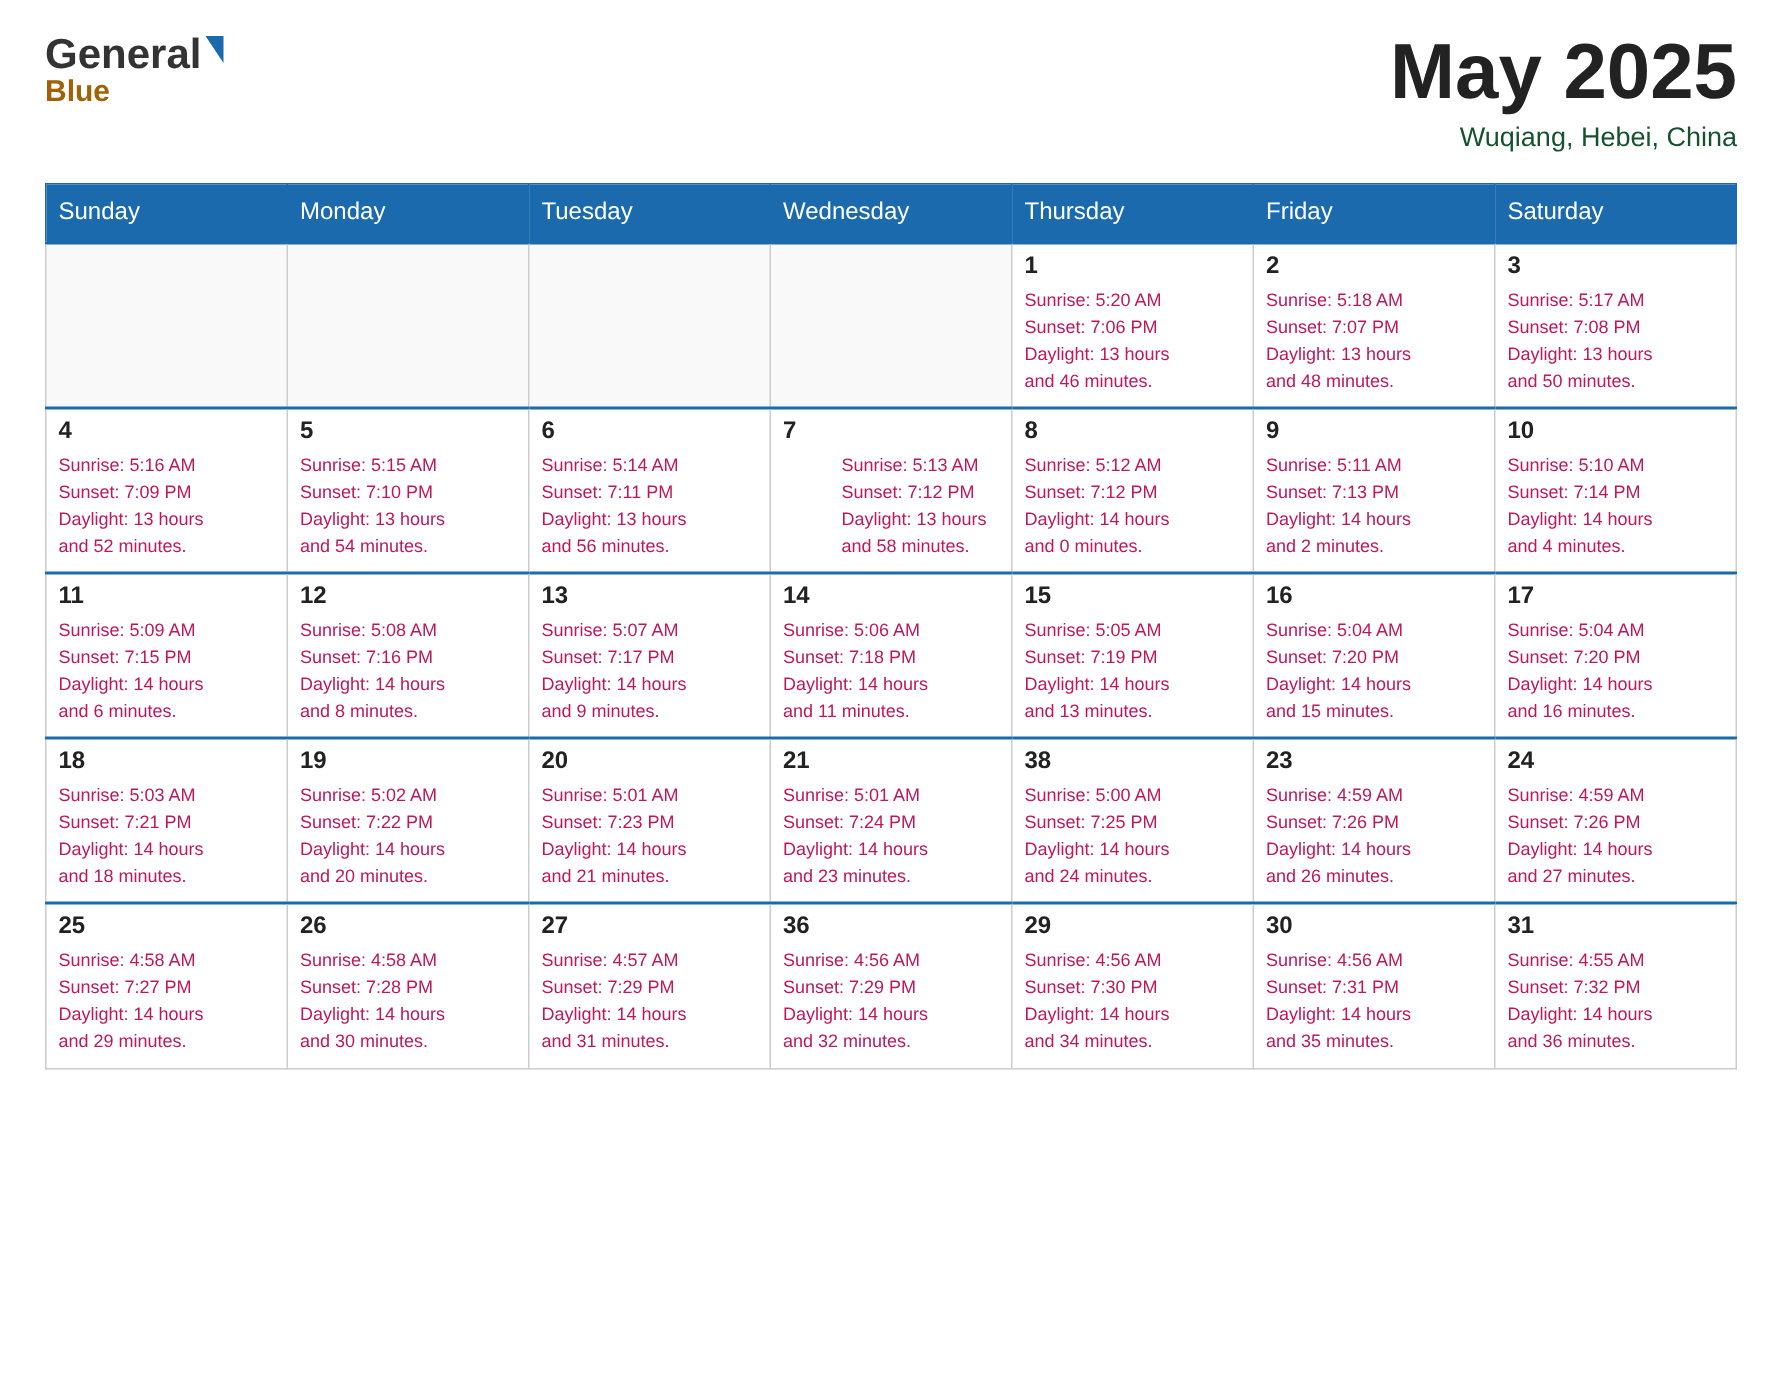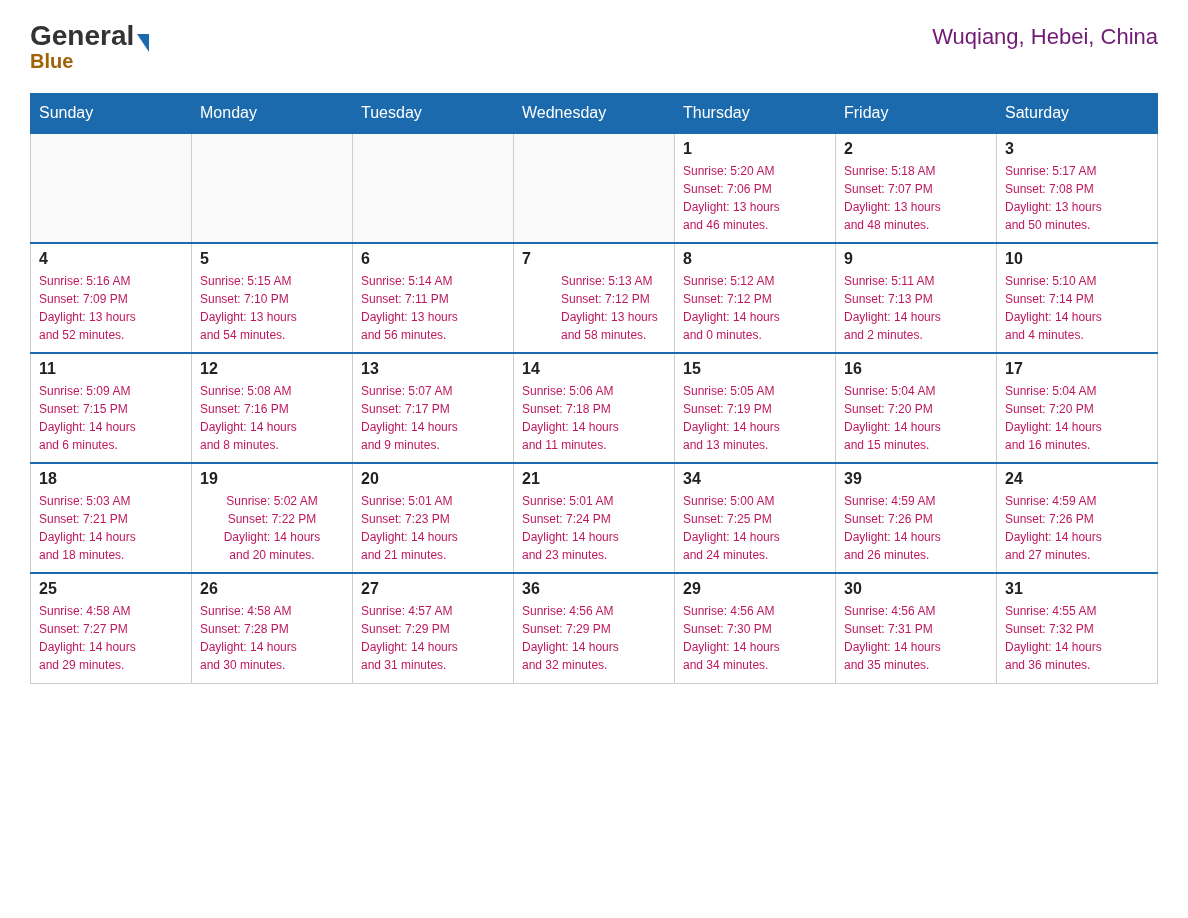--- a/index.html
+++ b/index.html
@@ -16,21 +16,21 @@
       align-items: flex-start;
       margin-bottom: 20px;
     }
     .logo {
       display: flex;
       flex-direction: column;
       align-items: flex-start;
     }
     .logo-text {
       display: flex;
-      align-items: flex-end;
+      align-items: flex-start;
     }
     .logo-general {
       font-size: 28px;
       font-weight: bold;
       color: #333333;
     }
     .logo-arrow {
       width: 0;
       height: 0;
       border-left: 12px solid transparent;
@@ -48,22 +48,22 @@
     .title-section {
       text-align: right;
     }
     .month-title {
       font-size: 52px;
       font-weight: bold;
       color: #222222;
       line-height: 1.1;
     }
     .location-title {
-      font-size: 22px;
-      color: #701a75;
+      font-size: 18px;
+      color: #14532d;
       margin-top: 4px;
       text-align: right;
     }
     .calendar {
       width: 100%;
       border-collapse: collapse;
       padding-left: 24px;
     }
     .calendar th {
       background-color: #1a6aad;
@@ -108,20 +108,21 @@
 
 <div class="header">
   <div class="logo">
     <div class="logo-text">
       <span class="logo-general">General</span>
       <div class="logo-arrow"></div>
     </div>
     <span class="logo-blue">Blue</span>
   </div>
   <div class="title-section">
+    <div class="month-title">May 2025</div>
     <div class="location-title">Wuqiang, Hebei, China</div>
   </div>
 </div>
 
 <table class="calendar">
   <thead>
     <tr>
     <th>Sunday</th>
         <th>Monday</th>
         <th>Tuesday</th>
@@ -264,48 +265,48 @@
       <tr>
         <td>
           <div class="day-number">18</div>
           <div class="day-info" style="white-space: pre-line;">Sunrise: 5:03 AM
 Sunset: 7:21 PM
 Daylight: 14 hours
 and 18 minutes.</div>
         </td>
         <td>
           <div class="day-number">19</div>
-          <div class="day-info" style="white-space: pre-line; text-align: center;">Sunrise: 5:02 AM
+          <div class="day-info" style="white-space: pre-line;">Sunrise: 5:02 AM
 Sunset: 7:22 PM
 Daylight: 14 hours
 and 20 minutes.</div>
         </td>
         <td>
           <div class="day-number">20</div>
           <div class="day-info" style="white-space: pre-line;">Sunrise: 5:01 AM
 Sunset: 7:23 PM
 Daylight: 14 hours
 and 21 minutes.</div>
         </td>
         <td>
           <div class="day-number">21</div>
           <div class="day-info" style="white-space: pre-line;">Sunrise: 5:01 AM
 Sunset: 7:24 PM
 Daylight: 14 hours
 and 23 minutes.</div>
         </td>
         <td>
-          <div class="day-number">34</div>
+          <div class="day-number">38</div>
           <div class="day-info" style="white-space: pre-line;">Sunrise: 5:00 AM
 Sunset: 7:25 PM
 Daylight: 14 hours
 and 24 minutes.</div>
         </td>
         <td>
-          <div class="day-number">39</div>
+          <div class="day-number">23</div>
           <div class="day-info" style="white-space: pre-line;">Sunrise: 4:59 AM
 Sunset: 7:26 PM
 Daylight: 14 hours
 and 26 minutes.</div>
         </td>
         <td>
           <div class="day-number">24</div>
           <div class="day-info" style="white-space: pre-line;">Sunrise: 4:59 AM
 Sunset: 7:26 PM
 Daylight: 14 hours

